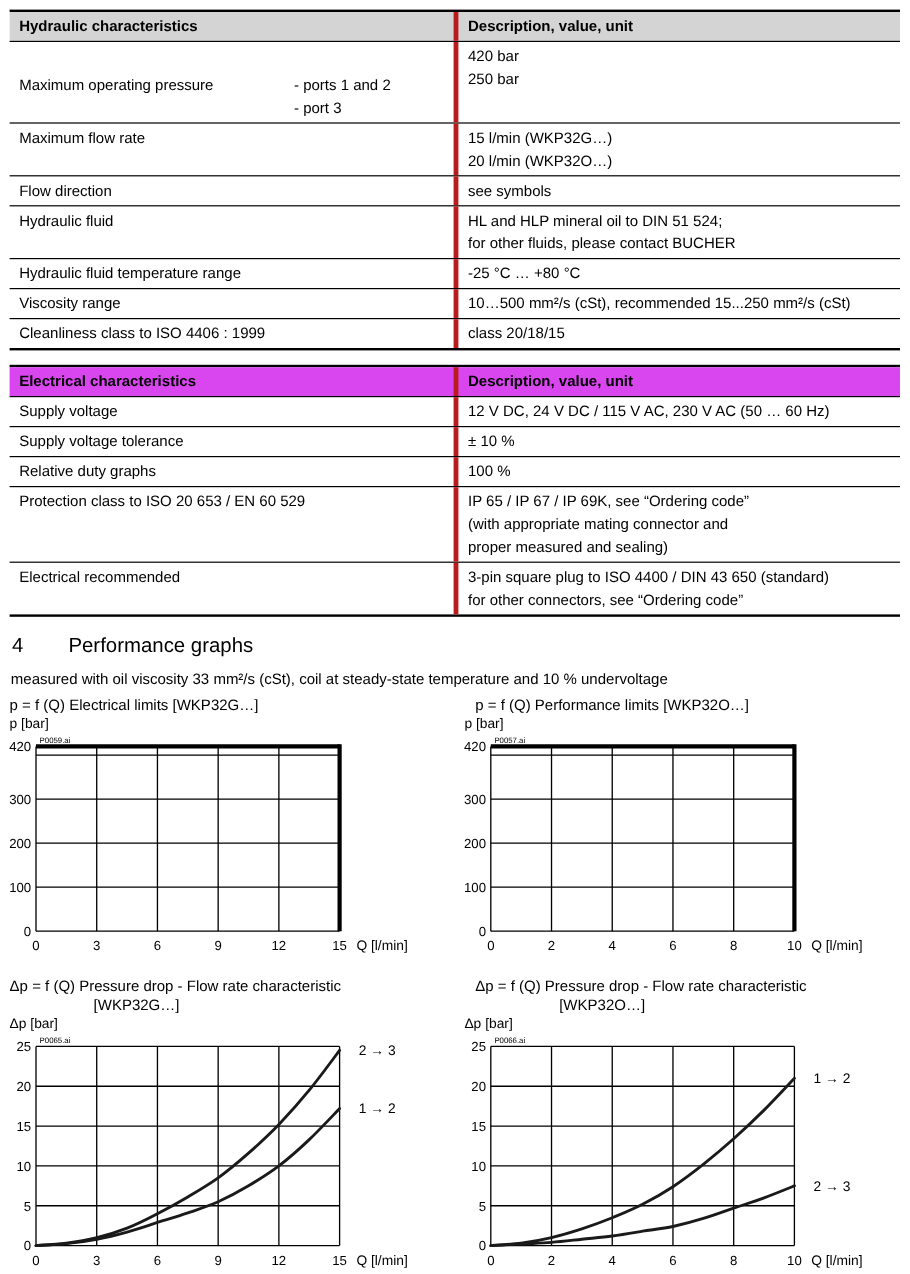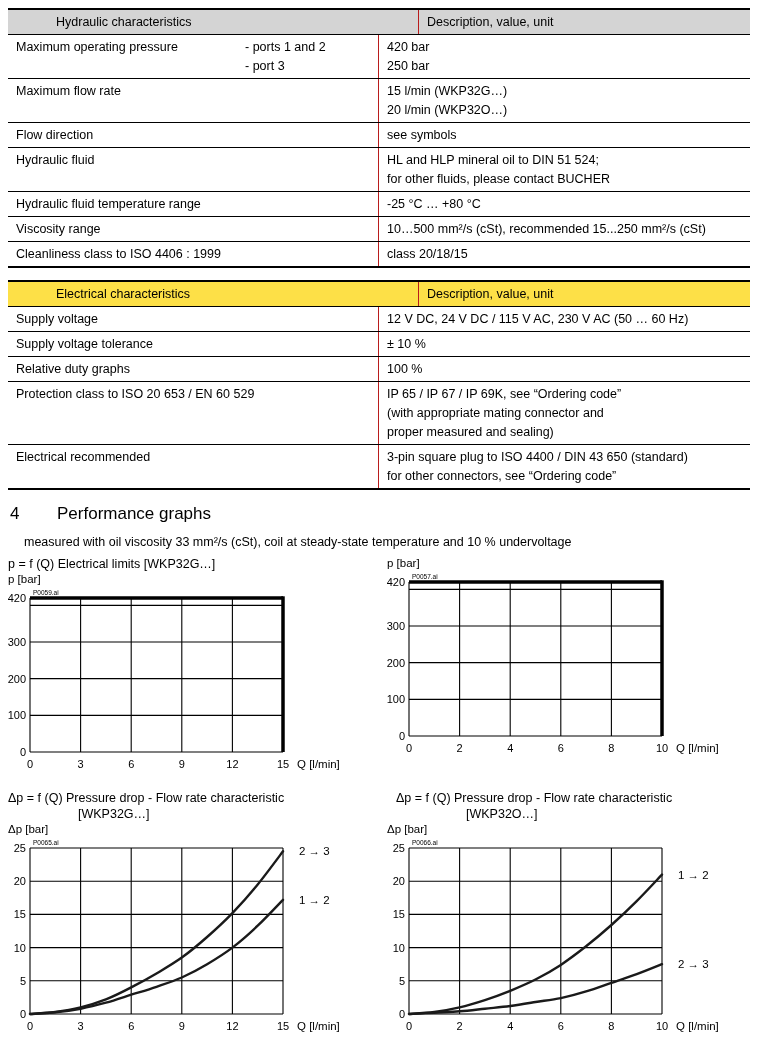--- a/index.html
+++ b/index.html
@@ -6,30 +6,30 @@
   html, body { width: 758px; background: #ffffff; color: #000; }
   body { font-family: "Liberation Sans", sans-serif; height: 1062px; overflow: hidden; }
   .page { padding: 8px 8px 0 8px; }
 
   
   .dtable { width: 742px; border-top: 2px solid #000; border-bottom: 2px solid #000;
             margin-bottom: 12px; font-size: 12.5px; }
   .t-row { display: grid; grid-template-columns: 370px 1fr; }
   .t-row + .t-row { border-top: 1px solid #000; }
   .cell { padding: 2.5px 8px; }
-  .c2 { border-left: 1px solid #b91c1c; }
-  .t-head .cell { font-weight: normal; margin-left: 40px; }
+  .c2 { border-left: 4px solid #b91c1c; }
+  .t-head .cell { font-weight: bold; }
   .ln { line-height: 19px; white-space: nowrap; }
-  .with-sub { display: grid; grid-template-columns: 229px 1fr; }
+  .with-sub { display: grid; grid-template-columns: 229px 1fr; margin-top: 24px; }
 
   
   .sec { display: flex; align-items: baseline; margin: 10px 0 8px 2px;
          font-size: 17px; line-height: 24px; }
   .sec-num { width: 47px; }
-  .intro { font-size: 12.5px; line-height: 16px; margin: 0 0 6px 16px; }
+  .intro { font-size: 12.5px; line-height: 16px; margin: 0 0 6px 1px; }
 
   
   .charts { display: grid; grid-template-columns: 379px 379px; }
   .chart-cell { }
   .chart-cell.row2 { margin-top: 10px; }
   .chart-title { font-size: 12.5px; line-height: 16px; padding-left: 8px; }
   .chart-cell.right .chart-title { padding-left: 17px; }
   .chart-title .t2 { padding-left: 70px; }
   .chart-mount svg { display: block; }
   .chart-mount text { font-family: "Liberation Sans", sans-serif; fill: #000; }
@@ -109,21 +109,21 @@
         <div class="cell c1">
           <div class="ln">Cleanliness class to ISO 4406 : 1999</div>
         </div>
         <div class="cell c2">
           <div class="ln">class 20/18/15</div>
         </div>
       </div>
     </div>
 
   <div class="dtable">
-      <div class="t-row t-head" style="background: #fde047;">
+      <div class="t-row t-head" style="background: #d946ef;">
         <div class="cell c1">
           <div class="ln">Electrical characteristics</div>
         </div>
         <div class="cell c2">
           <div class="ln">Description, value, unit</div>
         </div>
       </div>
       <div class="t-row">
         <div class="cell c1">
           <div class="ln">Supply voltage</div>
@@ -209,20 +209,23 @@
           <text x="131.2" y="196" text-anchor="middle" font-size="11">6</text>
           <text x="181.79999999999998" y="196" text-anchor="middle" font-size="11">9</text>
           <text x="232.4" y="196" text-anchor="middle" font-size="11">12</text>
           <text x="283" y="196" text-anchor="middle" font-size="11">15</text>
           <text x="297" y="196" text-anchor="start" font-size="11.5">Q [l/min]</text>
         </svg>
       </div>
   </div>
 
   <div class="chart-cell right">
+    <div class="chart-title">
+      <div class="t1">p = f (Q) Performance limits [WKP32O…]</div>
+    </div>
     <div class="chart-mount">
         <svg width="379" height="208" viewBox="0 0 379 208">
           <line x1="80.6" y1="26" x2="80.6" y2="180" stroke="#000000" stroke-width="1.1"></line>
           <line x1="131.2" y1="26" x2="131.2" y2="180" stroke="#000000" stroke-width="1.1"></line>
           <line x1="181.79999999999998" y1="26" x2="181.79999999999998" y2="180" stroke="#000000" stroke-width="1.1"></line>
           <line x1="232.4" y1="26" x2="232.4" y2="180" stroke="#000000" stroke-width="1.1"></line>
           <line x1="30" y1="143.33333333333334" x2="283" y2="143.33333333333334" stroke="#000000" stroke-width="1.1"></line>
           <line x1="30" y1="106.66666666666667" x2="283" y2="106.66666666666667" stroke="#000000" stroke-width="1.1"></line>
           <line x1="30" y1="70" x2="283" y2="70" stroke="#000000" stroke-width="1.1"></line>
           <line x1="30" y1="33.33333333333334" x2="283" y2="33.33333333333334" stroke="#000000" stroke-width="1.1"></line>

